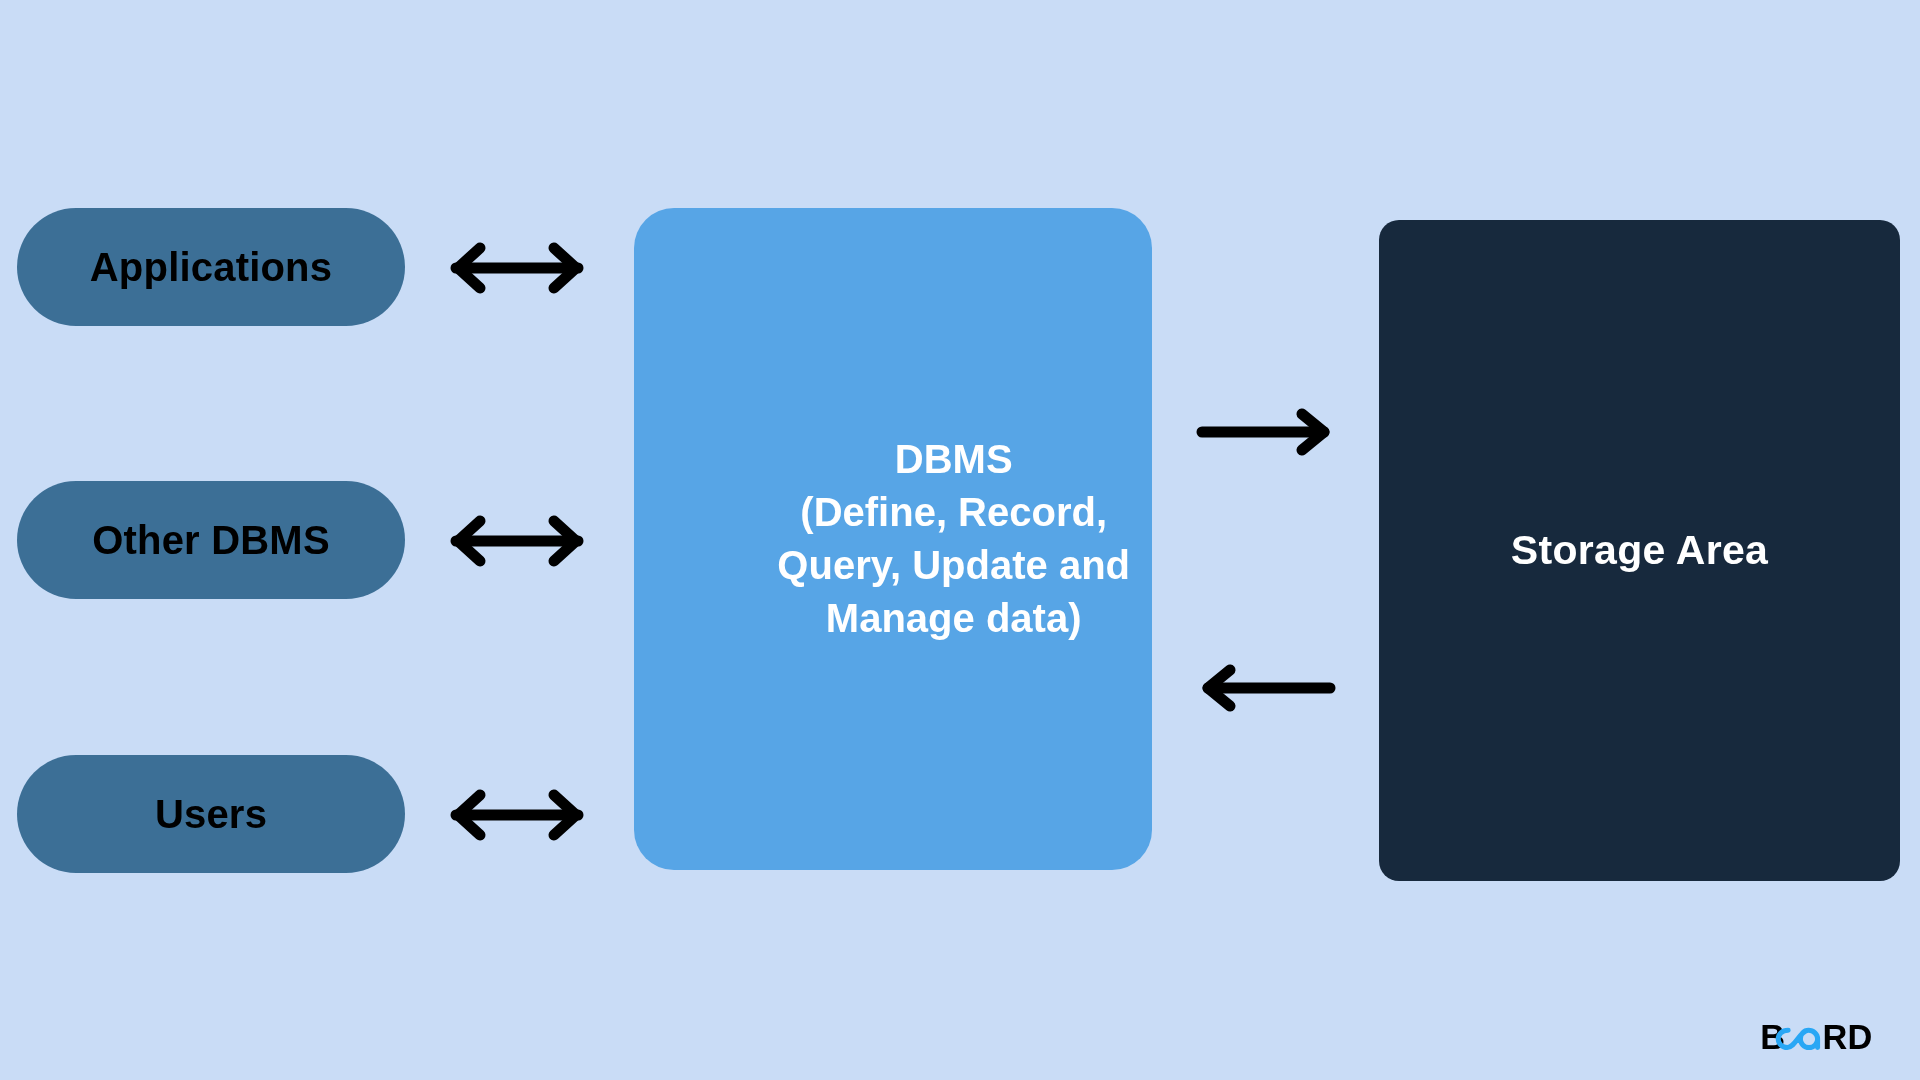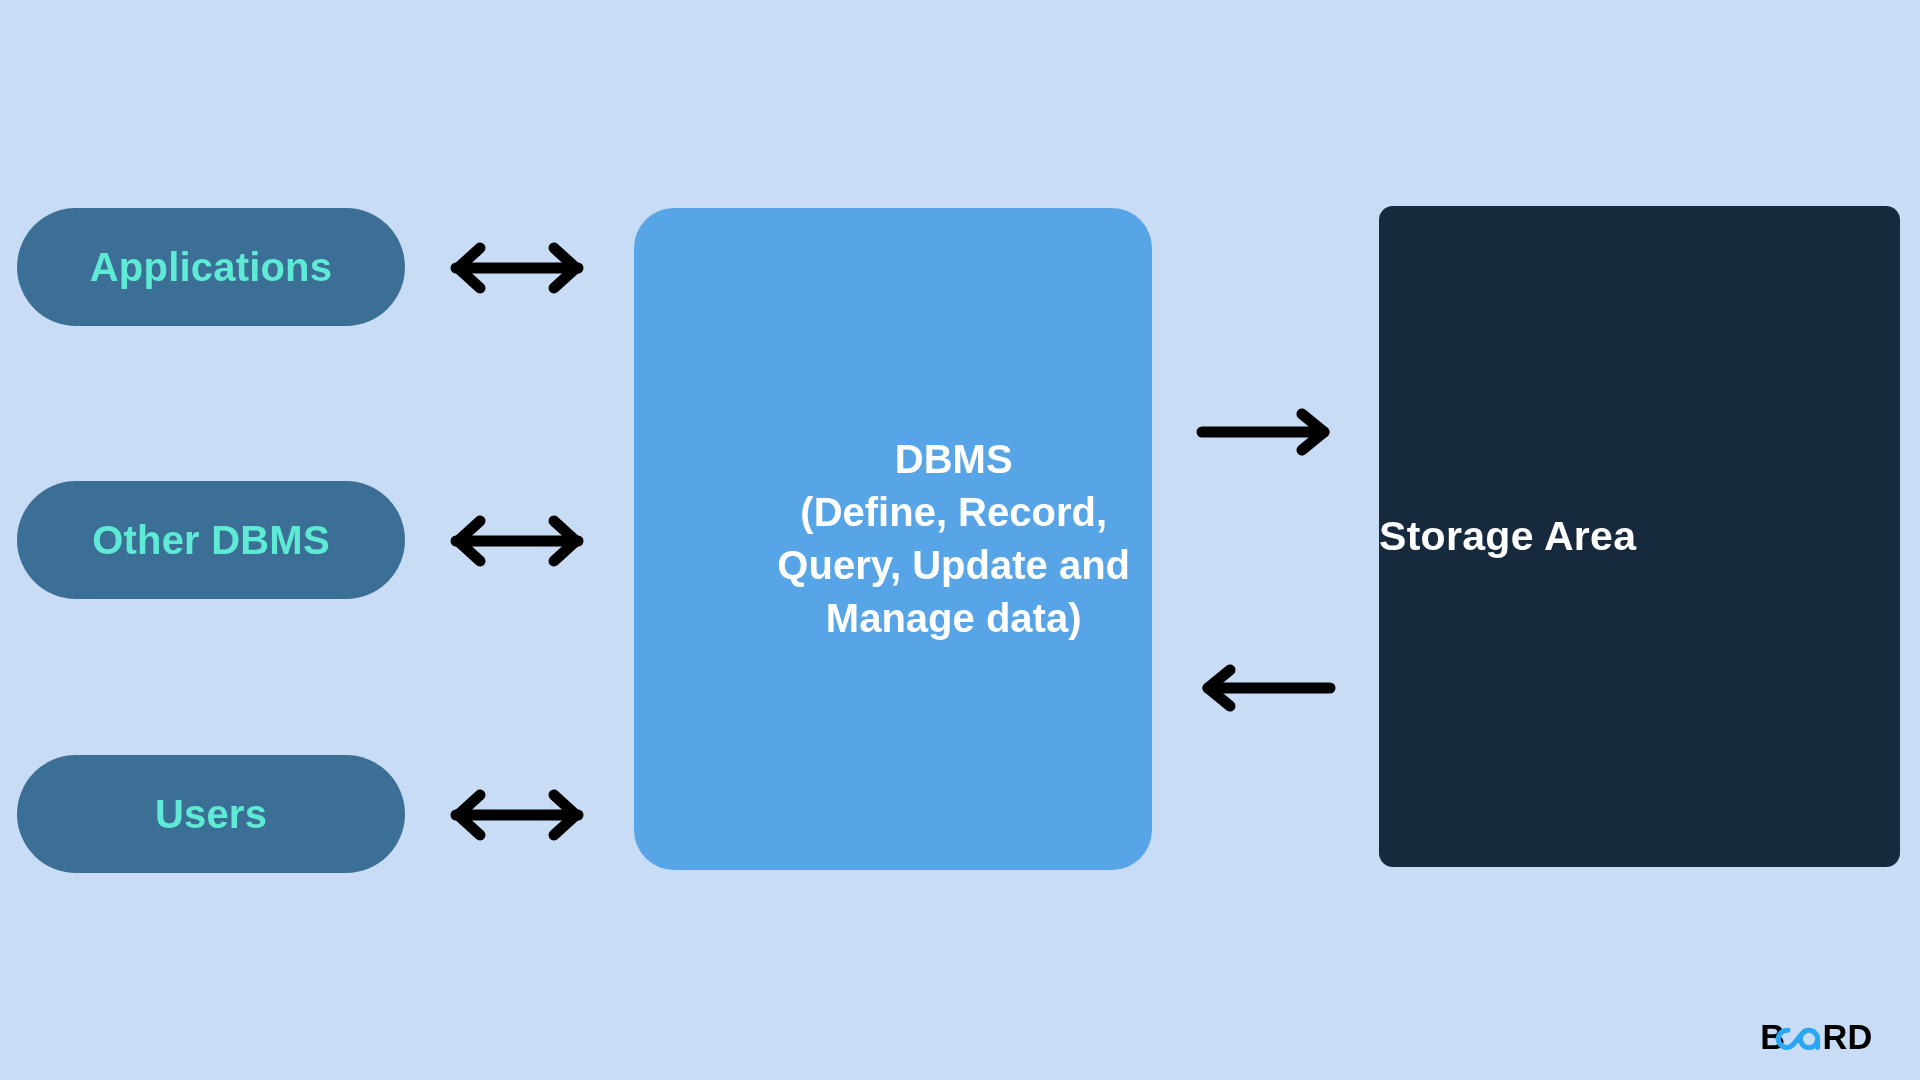--- a/index.html
+++ b/index.html
@@ -26,21 +26,21 @@
     left: 17px;
     width: 388px;
     height: 118px;
     border-radius: 59px;
     background: #3c6f96;
     display: flex;
     align-items: center;
     justify-content: center;
   }
   .pill-label {
-    color: #5eead4;
+    color: #000000;
     font-size: 40px;
     font-weight: 700;
     letter-spacing: 0.2px;
     white-space: nowrap;
   }
   #pill-applications { top: 208px; }
   #pill-other-dbms  { top: 481px; }
   #pill-users       { top: 755px; }
 
   
@@ -84,27 +84,28 @@
     width: 140px;
     height: 48px;
   }
   #arrow-to-storage   { top: 408px; }
   #arrow-from-storage { top: 664px; }
 
   
   #storage-box {
     position: absolute;
     left: 1379px;
-    top: 206px;
+    top: 220px;
     width: 521px;
     height: 661px;
     background: #17293d;
-    border-radius: 14px;
-    display: flex;
-    align-items: center;
+    border-radius: 20px;
+    display: flex;
+    align-items: center;
+    justify-content: center;
   }
   #storage-label {
     color: #ffffff;
     font-size: 41px;
     font-weight: 700;
     letter-spacing: 0.3px;
     white-space: nowrap;
   }
 
   

